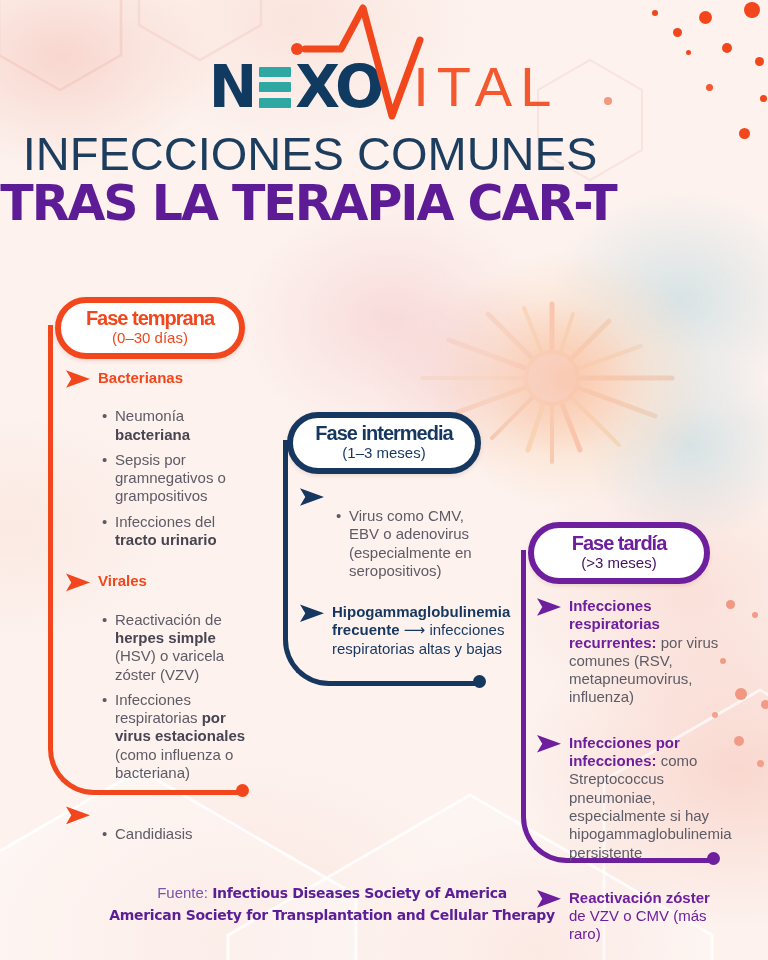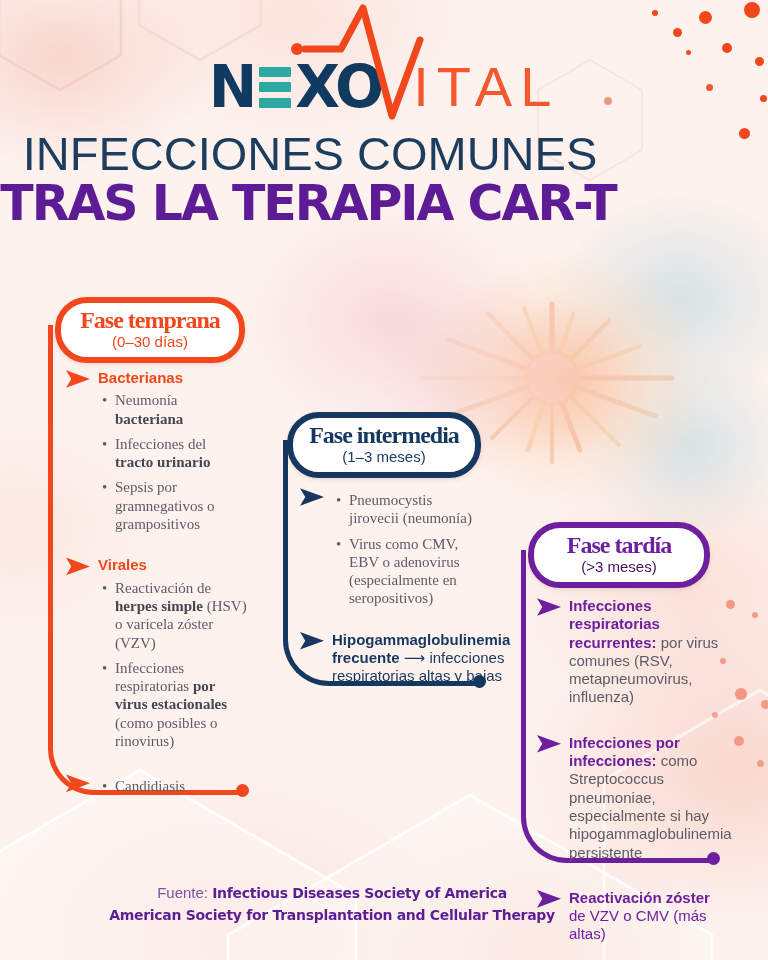--- a/index.html
+++ b/index.html
@@ -37,30 +37,30 @@
   svg.ekg{position:absolute;left:288px;top:2px;width:150px;height:126px;z-index:4;pointer-events:none;}
   .title1{position:absolute;left:0;top:129px;width:620px;text-align:center;z-index:3;
     font-family:"Liberation Sans",sans-serif;font-weight:400;font-size:47px;line-height:1.05;color:#1d3d5e;letter-spacing:0px;}
   .title2{position:absolute;left:0;top:178px;width:616px;text-align:center;z-index:3;
     font-family:"DejaVu Sans",sans-serif;font-weight:bold;font-size:49px;line-height:1.05;color:#5e1b96;letter-spacing:-2px;}
   
   .phase{position:absolute;z-index:3;}
   .bracket{position:absolute;border-left:5px solid var(--accent);border-bottom:5px solid var(--accent);border-bottom-left-radius:46px;}
   .end-dot{position:absolute;width:13px;height:13px;border-radius:50%;background:var(--accent);}
   .pill{position:absolute;background:#fff;border:6px solid var(--accent);border-radius:32px;text-align:center;padding:4px 6px 6px 6px;box-shadow:0 2px 4px rgba(120,40,20,.12);}
-  .pill-title{font-family:Liberation Serif, serif;font-weight:bold;font-size:24px;line-height:1.1;color:var(--accent);letter-spacing:-1px;white-space:nowrap;}
+  .pill-title{font-family:Liberation Sans, sans-serif;font-weight:bold;font-size:20px;line-height:1.1;color:var(--accent);letter-spacing:-1px;white-space:nowrap;}
   .pill-range{font-size:15px;line-height:1.1;color:var(--range);margin-top:1px;}
   .content{position:absolute;display:flex;flex-direction:column;}
   .section{display:flex;align-items:flex-start;margin-bottom:16px;}
   .phase[data-phase="2"] .section{margin-bottom:24px;}
   .arrow{flex:none;width:24px;height:20px;margin:0 8px 0 0;background:var(--accent);
     clip-path:polygon(0% 6%,100% 50%,0% 94%,22% 50%);}
   .sec-text{font-size:15px;line-height:1.22;}
   .sec-heading{margin-bottom:3px;}
-  .items{list-style:none;margin:4px 0 0 0;padding:0 0 0 2px;font-family:Liberation Serif, serif;}
+  .items{list-style:none;margin:20px 0 0 0;padding:0 0 0 2px;}
   .items li{position:relative;padding-left:15px;margin-bottom:7px;color:#5d5b66;}
   .items li::before{content:"•";position:absolute;left:2px;top:0;color:#5d5b66;}
   .items li.bb::before{color:#474552;font-weight:bold;}
   .sg-r{color:#5d5b66;}
   .sg-b{color:#474552;font-weight:700;}
   .sg-bi{color:#474552;font-weight:700;font-style:italic;}
   .sg-ab{color:var(--accent);font-weight:700;}
   .sg-ai{color:var(--accent);font-style:italic;}
   .sg-ar{color:var(--accent);}
   
@@ -169,32 +169,32 @@
       <div class="pill-title">Fase temprana</div>
       <div class="pill-range">(0–30 días)</div>
     </div>
     <div class="content" style="left:22px;top:72px;width:182px;">
         <div class="section">
           <div class="arrow"></div>
           <div class="sec-text">
             <div class="sec-heading"><span class="sg-ab">Bacterianas</span></div>
             <ul class="items">
               <li><span class="sg-r">Neumonía </span><span class="sg-b">bacteriana</span></li>
+              <li><span class="sg-r">Sepsis por gramnegativos o grampositivos</span></li>
               <li><span class="sg-r">Infecciones del </span><span class="sg-b">tracto urinario</span></li>
-              <li><span class="sg-r">Sepsis por gramnegativos o grampositivos</span></li>
             </ul>
           </div>
         </div>
         <div class="section">
           <div class="arrow"></div>
           <div class="sec-text">
             <div class="sec-heading"><span class="sg-ab">Virales</span></div>
             <ul class="items">
               <li><span class="sg-r">Reactivación de </span><span class="sg-b">herpes simple</span><span class="sg-r"> (HSV) o varicela zóster (VZV)</span></li>
-              <li><span class="sg-r">Infecciones respiratorias </span><span class="sg-b">por virus estacionales</span><span class="sg-r"> (como posibles o rinovirus)</span></li>
+              <li><span class="sg-r">Infecciones respiratorias </span><span class="sg-b">por virus estacionales</span><span class="sg-r"> (como influenza o bacteriana)</span></li>
             </ul>
           </div>
         </div>
         <div class="section">
           <div class="arrow"></div>
           <div class="sec-text">
             <ul class="items">
               <li><span class="sg-r">Candidiasis</span></li>
             </ul>
           </div>
@@ -207,21 +207,20 @@
     <div class="end-dot" style="left:194px;top:263px;"></div>
     <div class="pill" style="left:8px;top:0;width:170px;">
       <div class="pill-title">Fase intermedia</div>
       <div class="pill-range">(1–3 meses)</div>
     </div>
     <div class="content" style="left:21px;top:75px;width:184px;">
         <div class="section">
           <div class="arrow"></div>
           <div class="sec-text">
             <ul class="items">
-              <li><span class="sg-r">Pneumocystis jirovecii (neumonía)</span></li>
               <li><span class="sg-r">Virus como CMV, EBV o adenovirus (especialmente en seropositivos)</span></li>
             </ul>
           </div>
         </div>
         <div class="section">
           <div class="arrow"></div>
           <div class="sec-text">
             <div class="sec-heading"><span class="sg-ab">Hipogammaglobulinemia frecuente</span><span class="sg-ar"> ⟶ </span><span class="sg-ar">infecciones respiratorias altas y bajas</span></div>
           </div>
         </div>
@@ -244,21 +243,21 @@
         </div>
         <div class="section">
           <div class="arrow"></div>
           <div class="sec-text">
             <div class="sec-heading"><span class="sg-ab">Infecciones por infecciones:</span><span class="sg-r"> como Streptococcus pneumoniae, especialmente si hay hipogammaglobulinemia persistente</span></div>
           </div>
         </div>
         <div class="section">
           <div class="arrow"></div>
           <div class="sec-text">
-            <div class="sec-heading"><span class="sg-ab">Reactivación zóster</span><span class="sg-ar"> de VZV o CMV (más altas)</span></div>
+            <div class="sec-heading"><span class="sg-ab">Reactivación zóster</span><span class="sg-ar"> de VZV o CMV (más raro)</span></div>
           </div>
         </div>
       </div>
   </div>
 
   <div class="footer">
     <div>
       <span class="pref">Fuente:</span>
       <b>Infectious Diseases Society of America</b>
     </div>

